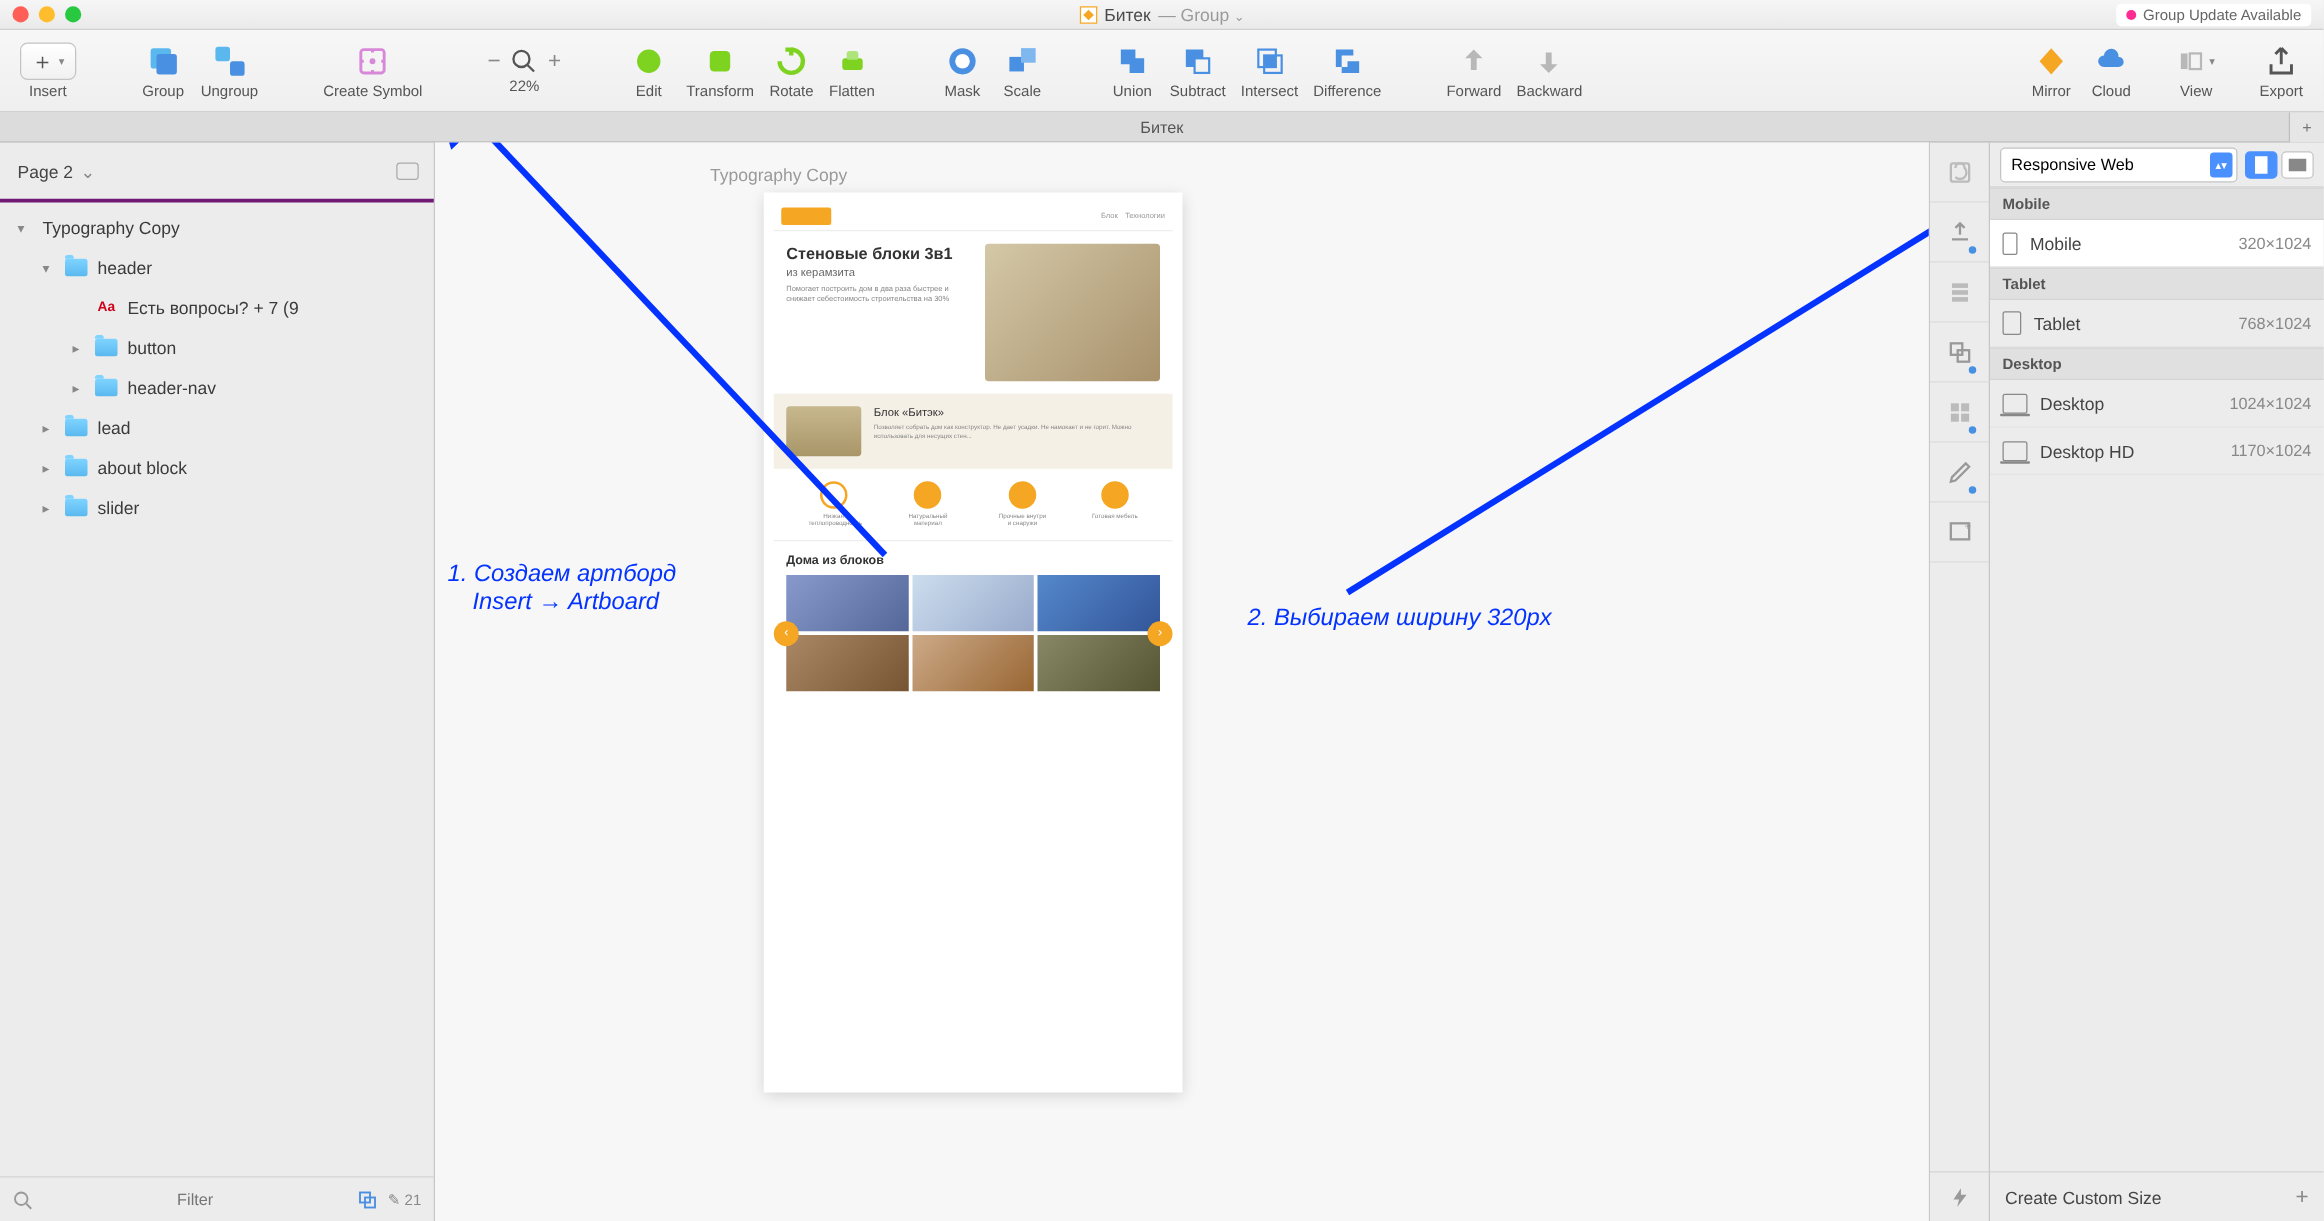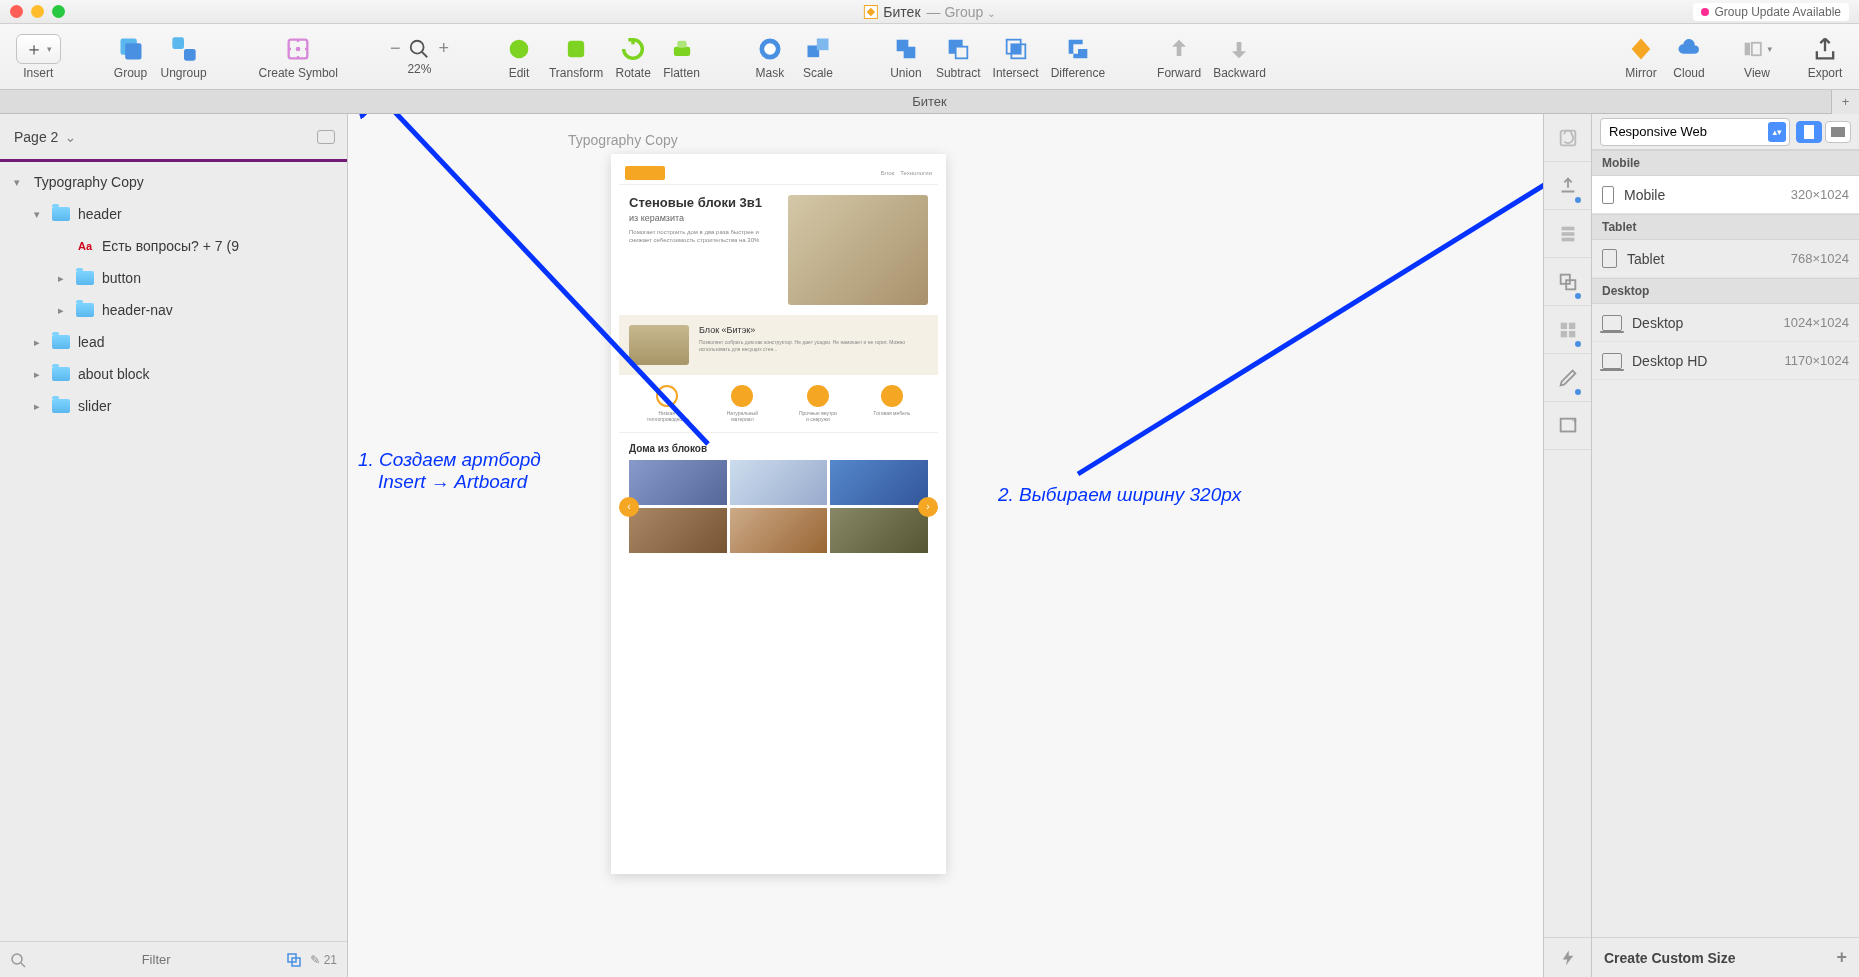--- a/index.html
+++ b/index.html
@@ -109,21 +109,21 @@
 
 .insp-section-hdr { background:#e0e0e0; font-size:12px; font-weight:600; color:#555; padding:5px 10px; border-top:1px solid #d4d4d4; border-bottom:1px solid #d4d4d4; }
 .insp-row { height: 38px; display:flex; align-items:center; padding: 0 10px; border-bottom:1px solid #e4e4e4; font-size:14px; color:#444; }
 .insp-row.sel { background:#fff; }
 .insp-row .dev-ico { width:20px; height:16px; border:1.5px solid #888; border-radius:2px; margin-right:10px; position:relative; }
 .insp-row .dev-ico.lap::after { content:""; position:absolute; bottom:-3px; left:-3px; right:-3px; height:2px; background:#888; border-radius:1px; }
 .insp-row .dev-ico.mob { width:12px; height:18px; }
 .insp-row .dev-ico.tab { width:15px; height:19px; }
 .insp-row .dims { margin-left:auto; font-size:13px; color:#888; }
 .insp-spacer { flex:1; }
-.insp-footer { height: 40px; border-top:1px solid #d4d4d4; display:flex; align-items:center; padding:0 12px; font-size:14px; color:#444; font-weight:700; }
+.insp-footer { height: 40px; border-top:1px solid #d4d4d4; display:flex; align-items:center; padding:0 12px; font-size:14px; color:#444; font-weight:400; }
 .insp-footer .plus { margin-left:auto; color:#888; font-size:18px; }
 .rail-footer { height: 40px; border-top:1px solid #d4d4d4; display:flex; align-items:center; justify-content:center; color:#888; }
 </style>
 </head>
 <body>
 
 <div class="titlebar">
   <div class="traffic">
     <span class="tl-close"></span>
     <span class="tl-min"></span>

